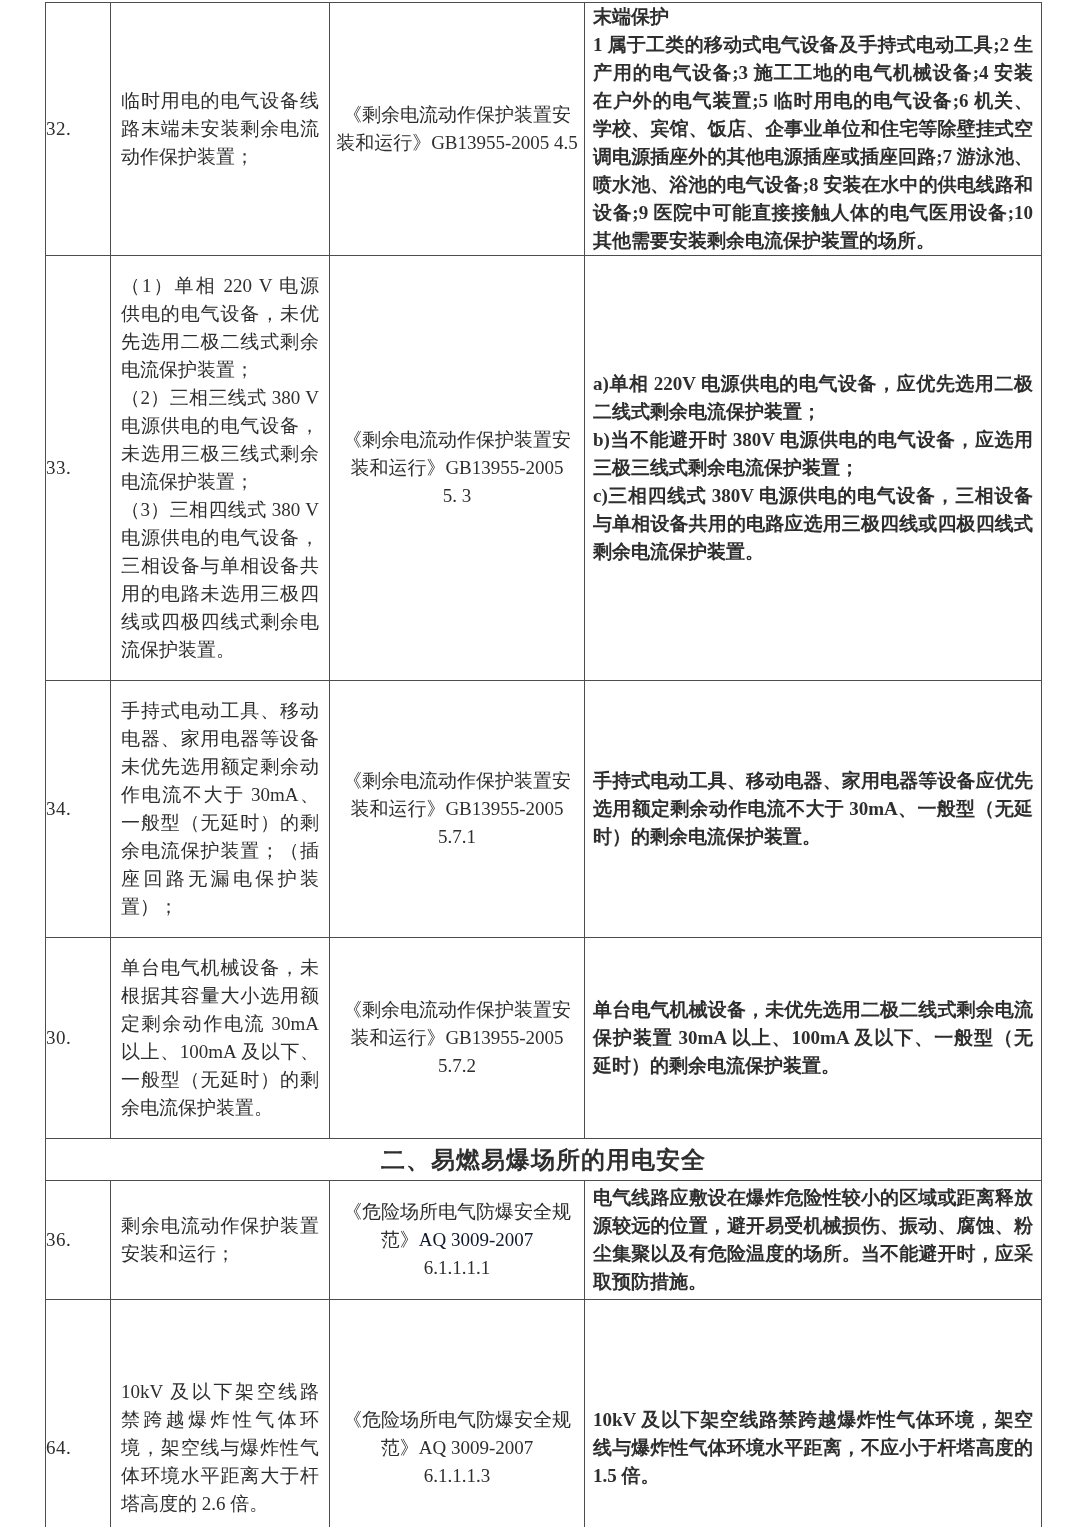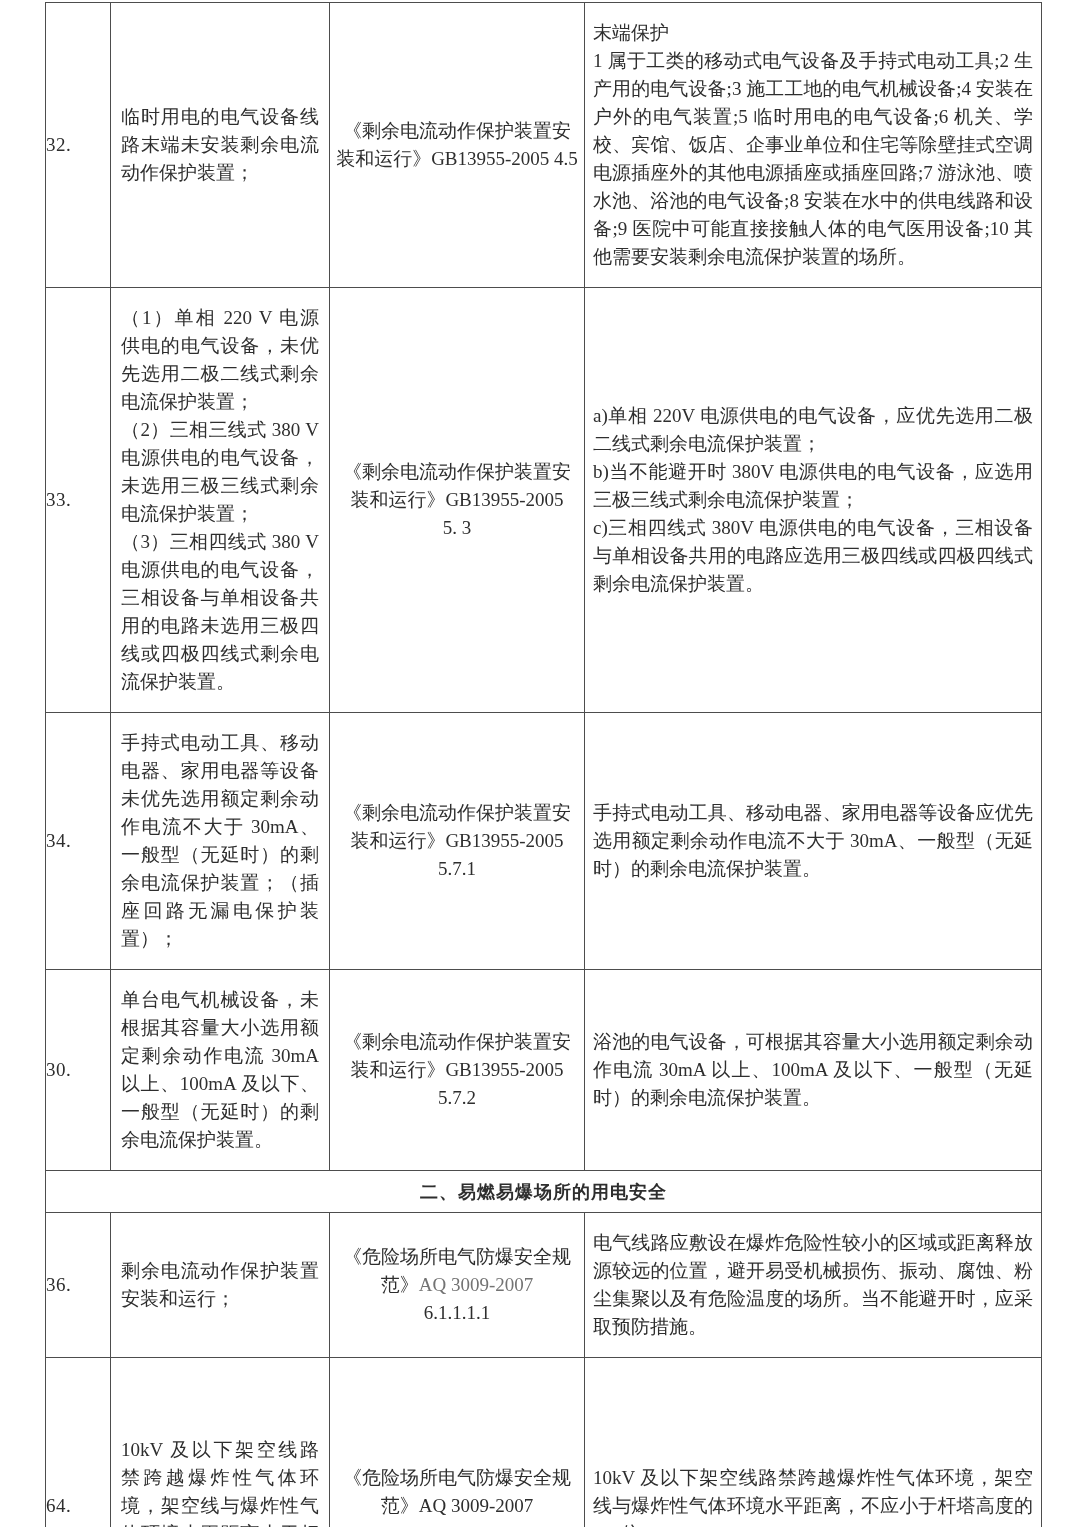--- a/index.html
+++ b/index.html
@@ -37,30 +37,31 @@
   }
   td.c-viol {
     padding: 16px 10px;
     text-align: justify;
   }
   td.c-basis {
     padding: 0 6px;
     text-align: center;
   }
   td.c-req {
-    padding: 16px 8px;
+    padding: 0 8px;
     text-align: justify;
+    font-weight: bold;
   }
   td.c-section {
     text-align: center;
     font-weight: bold;
-    font-size: 18px;
+    font-size: 24px;
     letter-spacing: 1px;
   }
-  .red { color: #737373; }
+  .red { color: #0f172a; }
   tr.r32 { height: 253px; }
   tr.r33 { height: 397px; }
   tr.r34 { height: 201px; }
   tr.r35 { height: 182px; }
   tr.rsec { height: 42px; }
   tr.r36 { height: 119px; }
   tr.r37 { height: 297px; }
 </style>
 </head>
 <body>
@@ -96,21 +97,21 @@
       <td class="c-viol">手持式电动工具、移动电器、家用电器等设备未优先选用额定剩余动作电流不大于 30mA、一般型（无延时）的剩余电流保护装置；（插座回路无漏电保护装置）；</td>
       <td class="c-basis"><span>《剩余电流动作保护装置安装和运行》GB13955-2005
 5.7.1</span><span class="red"></span><span></span></td>
       <td class="c-req">手持式电动工具、移动电器、家用电器等设备应优先选用额定剩余动作电流不大于 30mA、一般型（无延时）的剩余电流保护装置。</td>
     </tr>
     <tr class="r35">
       <td class="c-no">30.</td>
       <td class="c-viol">单台电气机械设备，未根据其容量大小选用额定剩余动作电流 30mA 以上、100mA 及以下、一般型（无延时）的剩余电流保护装置。</td>
       <td class="c-basis"><span>《剩余电流动作保护装置安装和运行》GB13955-2005
 5.7.2</span><span class="red"></span><span></span></td>
-      <td class="c-req">浴池的电气设备，可根据其容量大小选用额定剩余动作电流 30mA 以上、100mA 及以下、一般型（无延时）的剩余电流保护装置。</td>
+      <td class="c-req">单台电气机械设备，未优先选用二极二线式剩余电流保护装置 30mA 以上、100mA 及以下、一般型（无延时）的剩余电流保护装置。</td>
     </tr>
     <tr class="rsec">
       <td class="c-section" colspan="4">二、易燃易爆场所的用电安全</td>
     </tr>
     <tr class="r36">
       <td class="c-no">36.</td>
       <td class="c-viol">剩余电流动作保护装置安装和运行；</td>
       <td class="c-basis"><span>《危险场所电气防爆安全规范》</span><span class="red">AQ 3009-2007</span><span>
 6.1.1.1.1</span></td>
       <td class="c-req">电气线路应敷设在爆炸危险性较小的区域或距离释放源较远的位置，避开易受机械损伤、振动、腐蚀、粉尘集聚以及有危险温度的场所。当不能避开时，应采取预防措施。</td>

